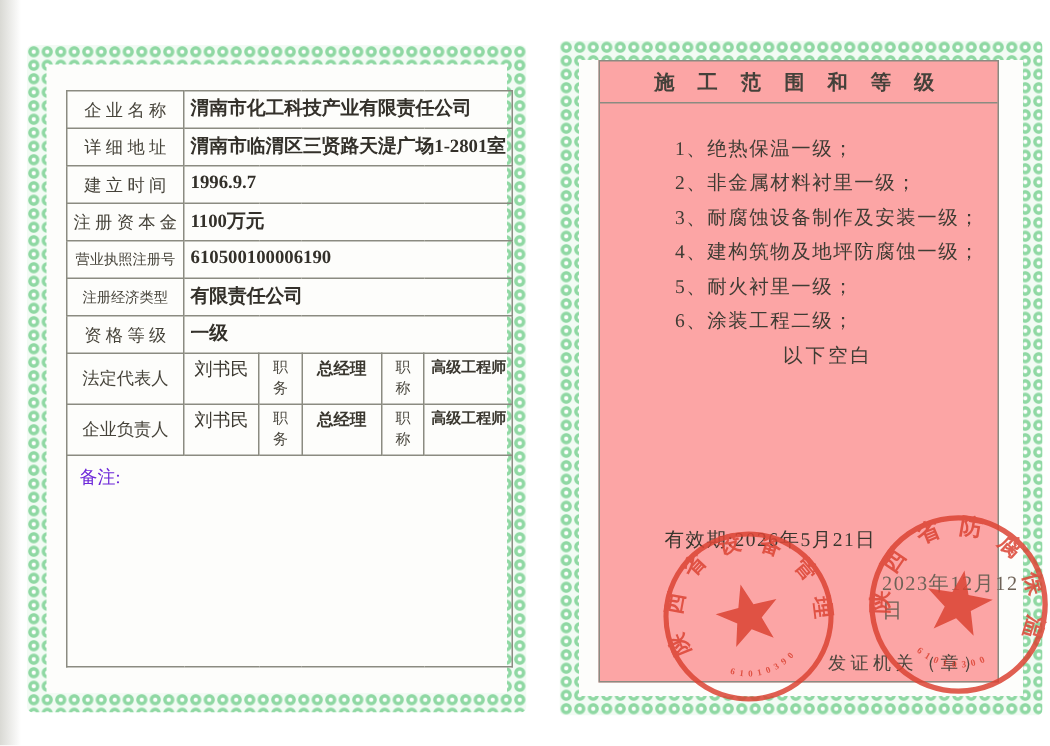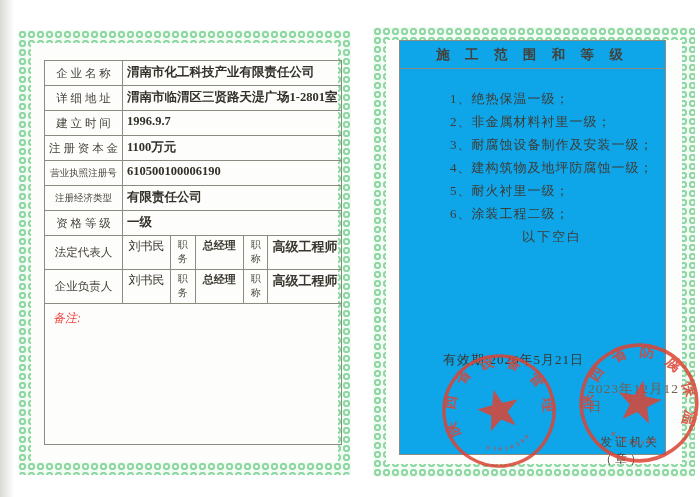--- a/index.html
+++ b/index.html
@@ -44,30 +44,29 @@
   td.lbl.small{font-size:9.5px;letter-spacing:0;}
   td.val{
     font-size:12.5px;color:#33302a;font-weight:bold;
     vertical-align:top;padding-top:3px;white-space:nowrap;
   }
   tr.r{height:25px;}
   tr.p{height:26px;}
   td.name{width:46px;font-size:12px;font-weight:normal;vertical-align:top;text-align:center;white-space:nowrap;}
   td.sub{width:28px;font-size:10px;vertical-align:bottom;text-align:center;color:#4a473e;padding-bottom:3px;}
   td.duty{width:54px;font-size:11px;font-weight:bold;vertical-align:top;text-align:center;white-space:nowrap;}
-  td.ttl{font-size:13px;font-weight:bold;vertical-align:top;text-align:left;white-space:nowrap;}
+  td.ttl{font-size:10px;font-weight:bold;vertical-align:top;text-align:left;white-space:nowrap;}
   td.remark{
-    height:128px;vertical-align:top;font-size:12px;color:#ef4444;
+    height:128px;vertical-align:top;font-size:12px;color:#6d28d9;
     padding:6px 8px;
-    font-style:italic;
   }
   
   .scope-box{
     position:absolute;left:13px;right:16px;top:0px;bottom:9px;
-    border:1px solid #8b8b81;background:#0ea5e9;
+    border:1px solid #8b8b81;background:#fca5a5;
   }
   .scope-title{
     height:27px;line-height:27px;text-align:center;
     border-bottom:1px solid #8b8b81;
     font-size:13.5px;color:#44413a;letter-spacing:6px;
     font-weight:bold;
   }
   .scope-items{margin-top:18px;padding-left:50px;}
   .scope-item{
     font-size:13px;color:#3f3c34;line-height:23px;
@@ -80,21 +79,21 @@
   .validity{
     position:absolute;left:43px;top:310px;
     font-size:13px;color:#3a372f;letter-spacing:1px;
   }
   .date-stamp{
     position:absolute;left:202px;top:340px;
     font-size:13.5px;color:#6e6257;letter-spacing:1px;z-index:2;
   }
   .issuer{
     position:absolute;left:166px;top:394px;
-    font-size:12px;color:#4a453c;letter-spacing:3px;z-index:2;margin-left:48px;
+    font-size:12px;color:#4a453c;letter-spacing:3px;z-index:2;
   }
   .seal{position:absolute;opacity:0.85;z-index:3;}
   .seal svg{display:block;}
   .seal text{fill:#dc4434;font-family:"Liberation Serif","DejaVu Serif",serif;font-weight:bold;}
 </style>
 </head>
 <body>
 
 <div class="page" style="left:18px;top:30px;width:333px;height:445px;">
   <div class="lace"></div>

